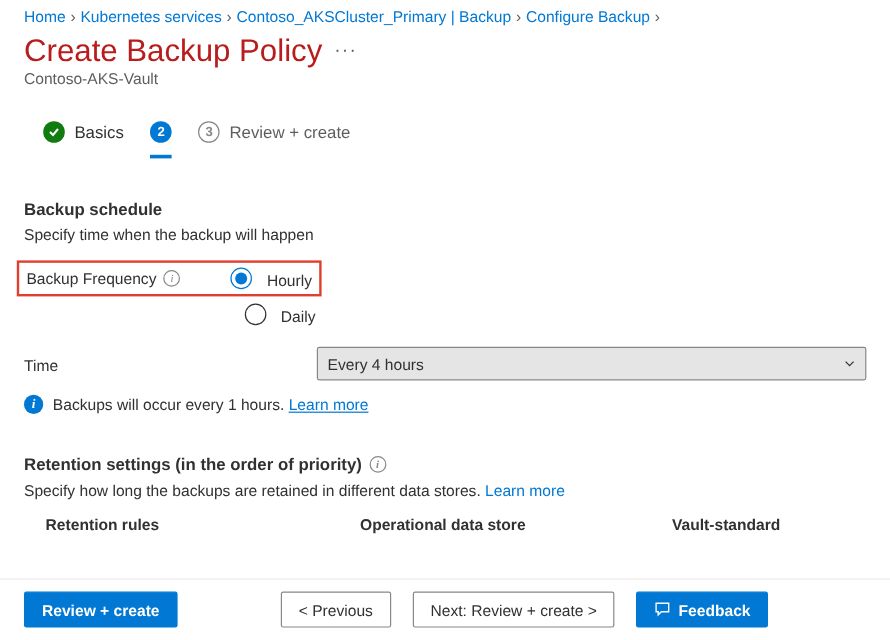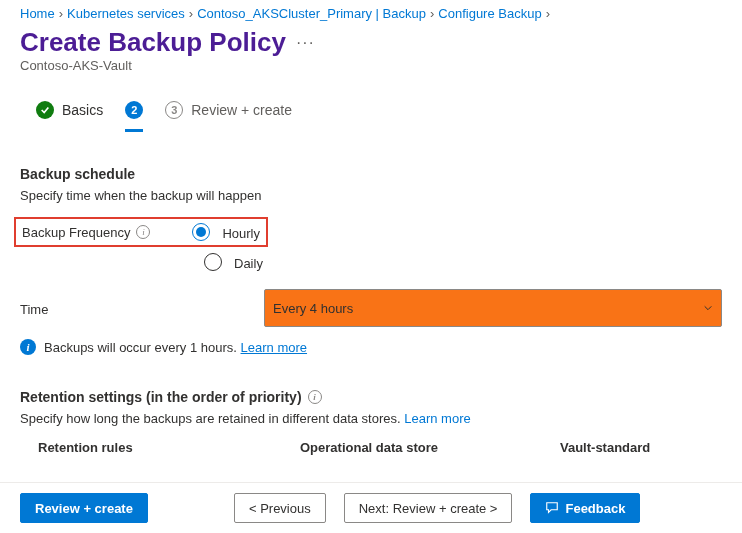--- a/index.html
+++ b/index.html
@@ -3,21 +3,21 @@
 <meta charset="utf-8">
 <style>
   * { box-sizing: border-box; margin: 0; padding: 0; }
   body { font-family: "Segoe UI", Arial, sans-serif; font-size: 13px; color: #323130; background: #fff; width: 742px; height: 533px; overflow: hidden; position: relative; }
   a { color: #0078d4; text-decoration: none; cursor: pointer; }
 
   .breadcrumbs { padding: 6px 20px 2px 20px; font-size: 13px; color: #605e5c; display: flex; flex-wrap: wrap; align-items: flex-start; gap: 4px; }
   .breadcrumbs .sep { color: #605e5c; }
 
   .title-row { padding: 4px 20px 0 20px; display: flex; align-items: center; gap: 10px; }
-  h1 { font-size: 26px; font-weight: 700; color: #4c1d95; }
+  h1 { font-size: 26px; font-weight: 400; color: #b91c1c; }
   .more-icon { color: #605e5c; font-size: 16px; letter-spacing: 1px; cursor: pointer; }
   .subtitle { padding: 0 20px 18px 20px; font-size: 13px; color: #605e5c; }
 
   .tabs { display: flex; gap: 22px; padding: 0 20px; border-bottom: none; margin-bottom: 12px; margin-left: 16px; }
   .tab { display: flex; align-items: center; gap: 8px; padding: 10px 0; font-size: 14px; color: #323130; cursor: pointer; border-bottom: 3px solid transparent; }
   .tab.active { border-bottom-color: #0078d4; font-weight: 600; }
   .step-circle { width: 18px; height: 18px; border-radius: 50%; display: inline-flex; align-items: center; justify-content: center; font-size: 11px; font-weight: 600; }
   .step-done { background: #107c10; color: #fff; }
   .step-current { background: #0078d4; color: #fff; }
   .step-upcoming { border: 1px solid #8a8886; color: #8a8886; background: #fff; }
@@ -33,21 +33,21 @@
 
   .info-ic { width: 14px; height: 14px; border: 1px solid #8a8886; border-radius: 50%; display: inline-flex; align-items: center; justify-content: center; font-size: 9px; color: #8a8886; font-style: italic; font-family: Georgia, serif; cursor: help; }
   .radio-item { display: flex; align-items: flex-end; gap: 12px; cursor: pointer; }
   .radio-outer { width: 18px; height: 18px; border: 1px solid #323130; border-radius: 50%; display: inline-flex; align-items: center; justify-content: center; }
   .radio-outer.checked { border-color: #0078d4; }
   .radio-inner { width: 10px; height: 10px; border-radius: 50%; background: #0078d4; display: none; }
   .radio-outer.checked .radio-inner { display: block; }
 
   .highlight-box { border: 2.5px solid #e03e2f; padding: 4px 6px; margin-left: -6px; display: inline-flex; align-items: center; }
 
-  .select-box { width: 458px; max-width: 100%; height: 38px; border: 1px solid #8a8886; border-radius: 2px; display: flex; align-items: center; justify-content: space-between; padding: 0 8px; font-size: 13px; cursor: pointer; background: #f97316; }
+  .select-box { width: 458px; max-width: 100%; height: 28px; border: 1px solid #8a8886; border-radius: 2px; display: flex; align-items: center; justify-content: space-between; padding: 0 8px; font-size: 13px; cursor: pointer; background: #e5e5e5; }
   .chev-down { width: 10px; height: 10px; }
 
   .info-banner { display: flex; align-items: center; gap: 8px; margin-top: 12px; font-size: 13px; }
   .info-banner-ic { width: 16px; height: 16px; border-radius: 50%; background: #0078d4; color: #fff; display: inline-flex; align-items: center; justify-content: center; font-size: 11px; font-family: Georgia, serif; font-style: italic; font-weight: bold; }
   .info-banner a { text-decoration: underline; }
 
   .ret-header { display: flex; margin-top: 10px; font-weight: 600; font-size: 13px; }
   .ret-col1 { width: 280px; padding-left: 18px; }
   .ret-col2 { width: 260px; }
   .ret-col3 { flex: 1; }

